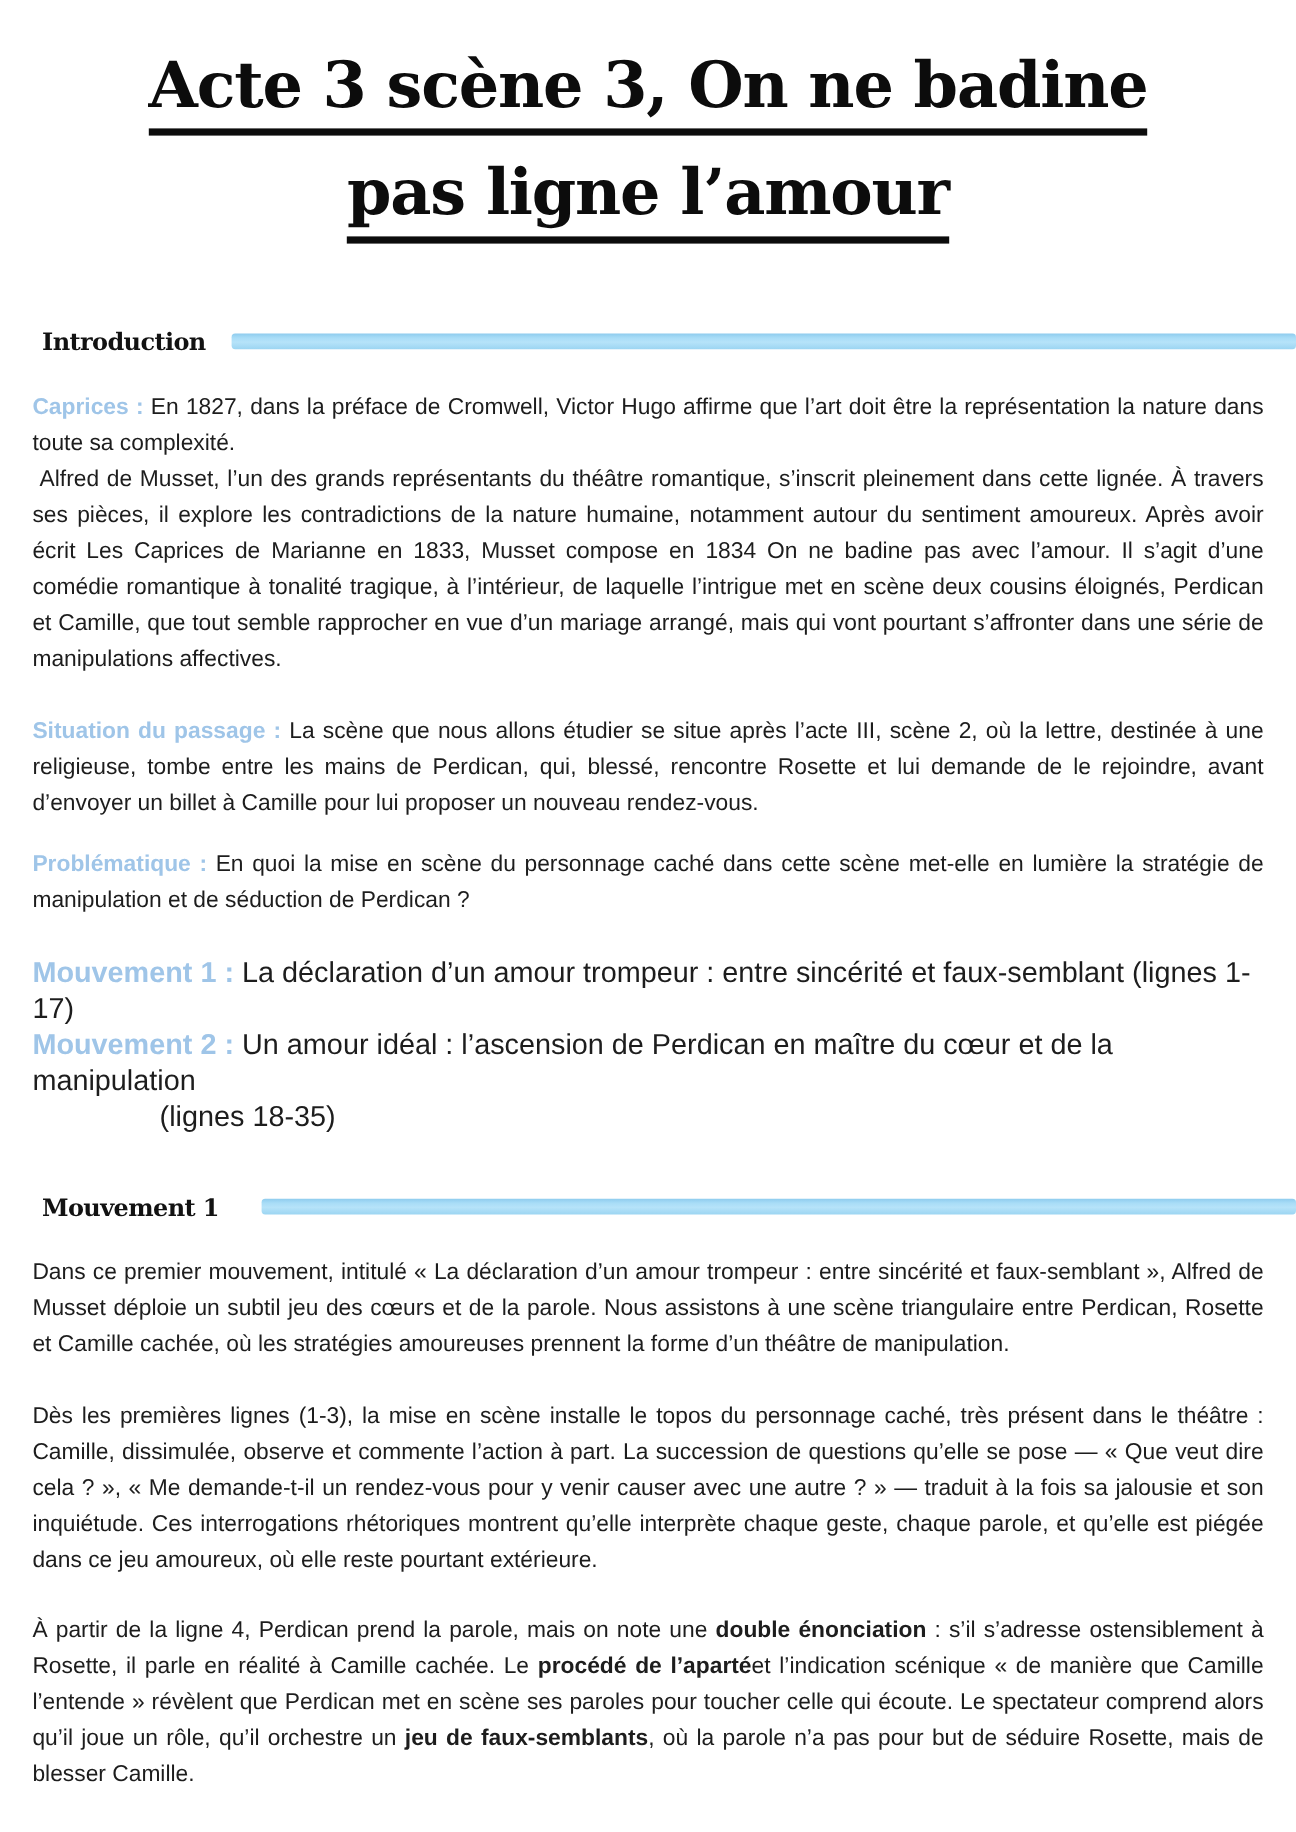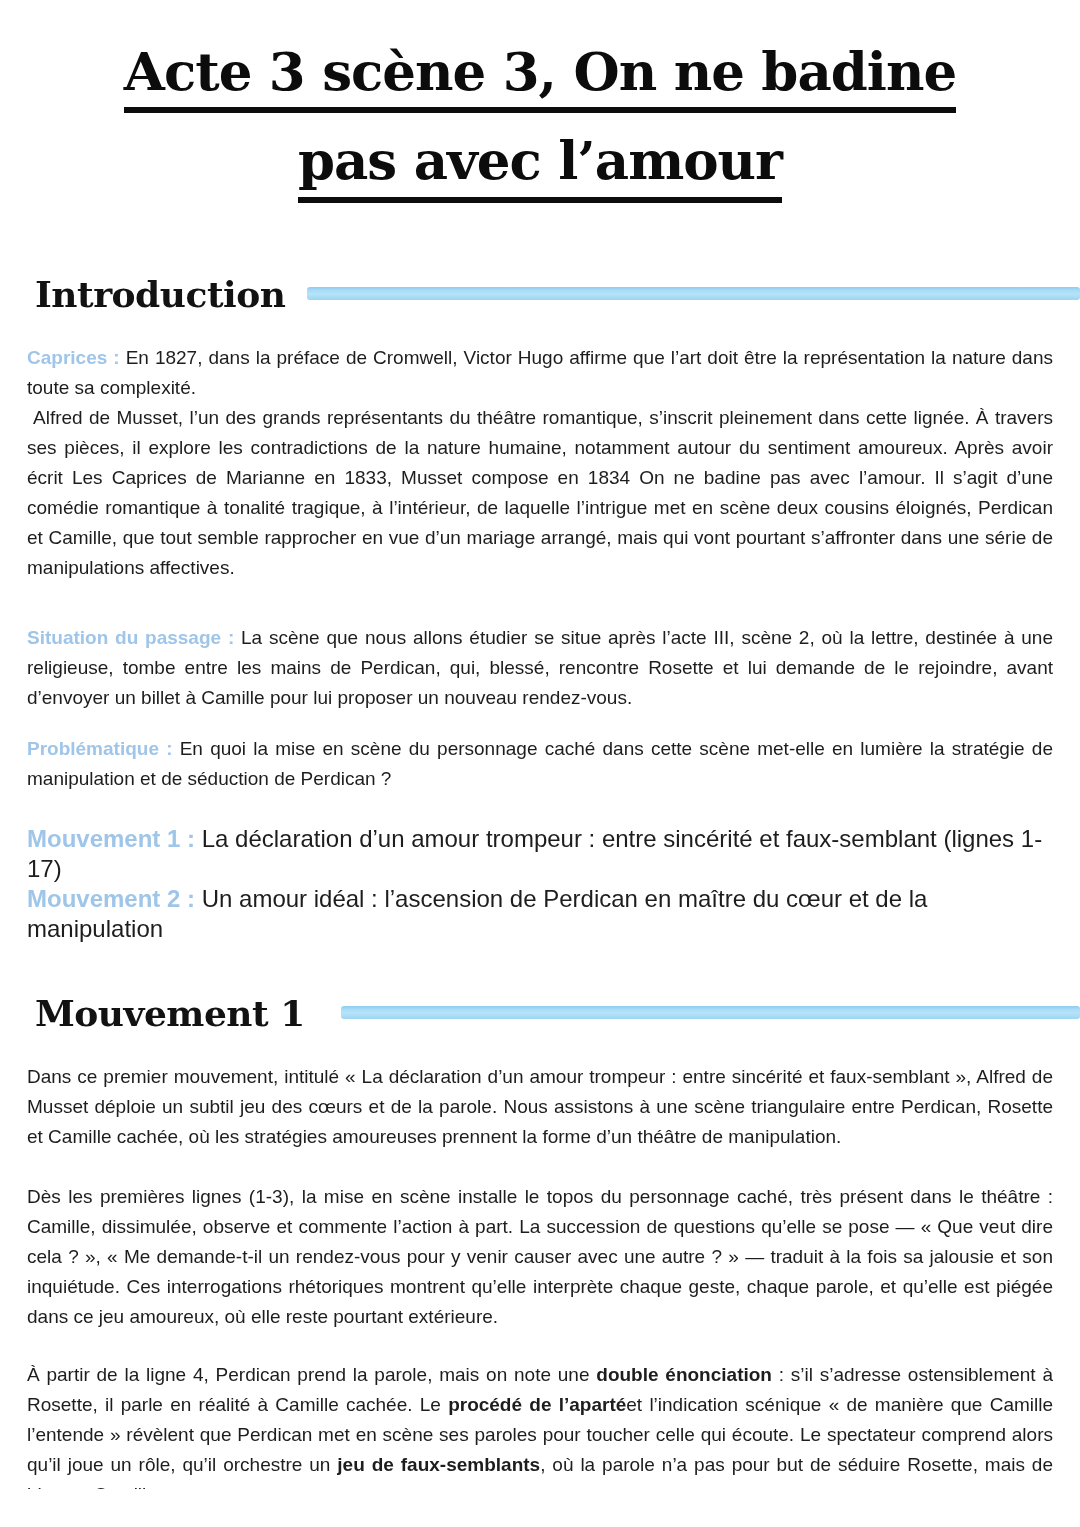--- a/index.html
+++ b/index.html
@@ -34,21 +34,21 @@
   .heading-row{
     display:flex;
     align-items:center;
     gap:22px;
     margin:70px -27px 0 8px; 
   }
   .heading-row.second{margin-top:48px;gap:36px;}
   .heading-text{
     font-family:"DejaVu Serif",serif;
     font-weight:bold;
-    font-size:36px;
+    font-size:20px;
     color:#121212;
     white-space:nowrap;
     letter-spacing:-0.5px;
   }
   .heading-bar{
     flex:1;
     height:13px;
     border-radius:3px;
     background:linear-gradient(to bottom,
       #8fccee 0%, #a9ddf7 28%, #b6e3f9 55%, #9cd5f2 100%);
@@ -68,39 +68,40 @@
   .movement{text-align:left;}
   .movement-cont{margin-left:106px;}
 </style>
 </head>
 <body>
 
 <div class="page">
 
   <h1 class="doc-title">
     <span class="title-line"><span class="u">Acte 3 scène 3, On ne badine</span></span>
-    <span class="title-line"><span class="u">pas avec l’amour</span></span>
+    <span class="title-line"><span class="u">pas ligne l’amour</span></span>
   </h1>
 
   <div class="heading-row">
     <span class="heading-text">Introduction</span>
     <span class="heading-bar"></span>
   </div>
 
   <p class="para"><span class="label">Caprices :</span><span> En 1827, dans la préface de Cromwell, Victor Hugo affirme que l’art doit être la représentation la nature dans toute sa complexité.</span></p>
 
   <p class="para tight">Alfred de Musset, l’un des grands représentants du théâtre romantique, s’inscrit pleinement dans cette lignée. À travers ses pièces, il explore les contradictions de la nature humaine, notamment autour du sentiment amoureux. Après avoir écrit Les Caprices de Marianne en 1833, Musset compose en 1834 On ne badine pas avec l’amour. Il s’agit d’une comédie romantique à tonalité tragique, à l’intérieur, de laquelle l’intrigue met en scène deux cousins éloignés, Perdican et Camille, que tout semble rapprocher en vue d’un mariage arrangé, mais qui vont pourtant s’affronter dans une série de manipulations affectives.</p>
 
-  <p class="para" style="margin-top:40px"><span class="label">Situation du passage :</span><span> La scène que nous allons étudier se situe après l’acte III, scène 2, où la lettre, destinée à une religieuse, tombe entre les mains de Perdican, qui, blessé, rencontre Rosette et lui demande de le rejoindre, avant d’envoyer un billet à Camille pour lui proposer un nouveau rendez-vous.</span></p>
+  <p class="para" style="margin-top:30px"><span class="label">Situation du passage :</span><span> La scène que nous allons étudier se situe après l’acte III, scène 2, où la lettre, destinée à une religieuse, tombe entre les mains de Perdican, qui, blessé, rencontre Rosette et lui demande de le rejoindre, avant d’envoyer un billet à Camille pour lui proposer un nouveau rendez-vous.</span></p>
 
   <p class="para" style="margin-top:21px"><span class="label">Problématique :</span><span> En quoi la mise en scène du personnage caché dans cette scène met-elle en lumière la stratégie de manipulation et de séduction de Perdican ?</span></p>
 
   <div class="movements">
     <div class="movement"><span class="label">Mouvement 1 :</span><span> La déclaration d’un amour trompeur : entre sincérité et faux-semblant (lignes 1-17)</span></div>
     <div class="movement"><span class="label">Mouvement 2 :</span><span> Un amour idéal : l’ascension de Perdican en maître du cœur et de la manipulation</span>
+      <div class="movement-cont">(lignes 18-35)</div>
     </div>
   </div>
 
   <div class="heading-row second">
     <span class="heading-text">Mouvement 1</span>
     <span class="heading-bar"></span>
   </div>
 
   <p class="para">Dans ce premier mouvement, intitulé « La déclaration d’un amour trompeur : entre sincérité et faux-semblant », Alfred de Musset déploie un subtil jeu des cœurs et de la parole. Nous assistons à une scène triangulaire entre Perdican, Rosette et Camille cachée, où les stratégies amoureuses prennent la forme d’un théâtre de manipulation.</p>
 

